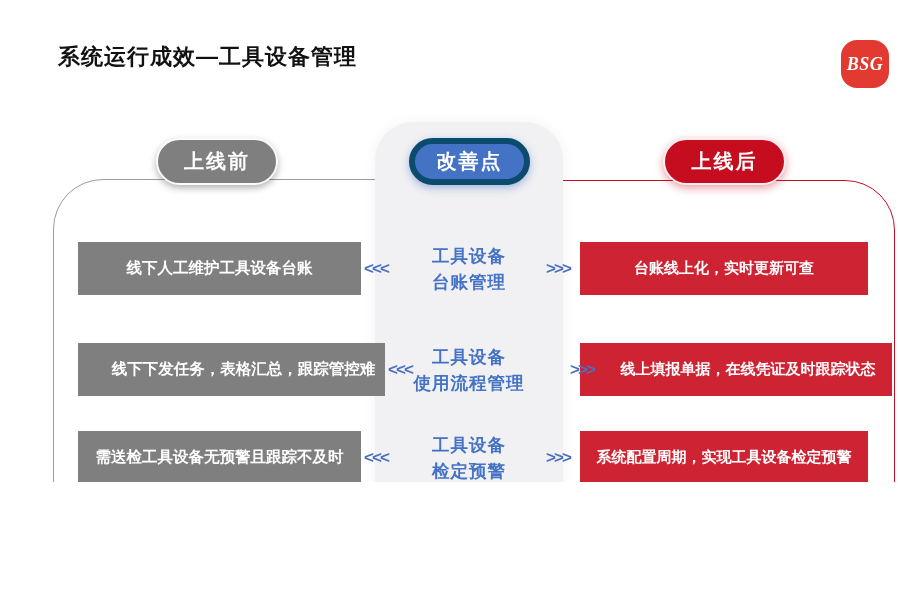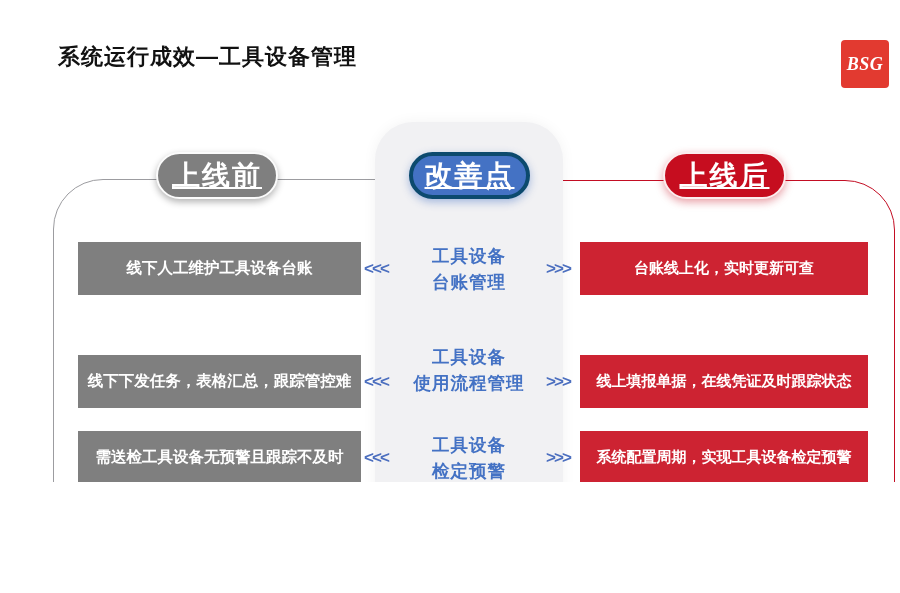--- a/index.html
+++ b/index.html
@@ -6,47 +6,47 @@
   body{font-family:"Liberation Sans","DejaVu Sans",sans-serif;}
   .slide{position:relative;width:900px;height:482px;background:#ffffff;overflow:hidden;margin-left:23px;}
 
   
   .title{position:absolute;left:35px;top:42px;font-size:22px;font-weight:bold;color:#111111;letter-spacing:1px;}
 
   
   .logo-cssc{position:absolute;left:660px;top:48px;display:flex;align-items:center;gap:6px;}
   .cssc-mark{font-size:27px;font-weight:800;font-style:italic;color:#173F94;letter-spacing:-1px;}
   .cssc-cn{font-size:21px;font-weight:600;color:#1B2A55;letter-spacing:1px;}
-  .logo-bsg{position:absolute;left:818px;top:40px;width:48px;height:48px;background:#E23A30;border-radius:4px;
+  .logo-bsg{position:absolute;left:818px;top:40px;width:48px;height:48px;background:#E23A30;border-radius:16px;
             display:flex;align-items:center;justify-content:center;}
   .bsg-text{color:#ffffff;font-family:"Liberation Serif",serif;font-style:italic;font-weight:bold;font-size:18px;letter-spacing:.5px;}
 
   
   .container-before{position:absolute;left:30px;top:179px;width:430px;height:352px;
                     border:1.5px solid #9C9CA0;border-radius:50px;background:#ffffff;z-index:1;}
   .container-after{position:absolute;left:470px;top:180px;width:400px;height:351px;
                    border:1.5px solid #C30D23;border-radius:50px;background:#ffffff;z-index:1;}
 
   
   .panel{position:absolute;left:352px;top:122px;width:188px;height:436px;background:#F1F1F3;
          border-radius:38px;z-index:2;box-shadow:0 0 14px rgba(0,0,0,0.05);}
 
   
-  .pill{position:absolute;top:152px;height:47px;border-radius:26px;display:flex;align-items:center;justify-content:center;
-        color:#ffffff;font-size:28px;font-weight:bold;letter-spacing:2px;z-index:4;box-sizing:border-box;text-decoration:underline;}
+  .pill{position:absolute;top:138px;height:47px;border-radius:26px;display:flex;align-items:center;justify-content:center;
+        color:#ffffff;font-size:20px;font-weight:bold;letter-spacing:2px;z-index:4;box-sizing:border-box;}
   .pill-before{left:133px;width:122px;background:#7F7F7F;border:2px solid #FBFBFB;box-shadow:0 3px 7px rgba(0,0,0,0.30);}
-  .pill-improve{left:386px;width:121px;background:#4472C4;border:4px solid #0c4a6e;box-shadow:0 3px 8px rgba(68,114,196,0.45);}
+  .pill-improve{left:386px;width:121px;background:#4472C4;border:6px solid #0c4a6e;box-shadow:0 3px 8px rgba(68,114,196,0.45);}
   .pill-after{left:640px;width:123px;background:#C60D1F;border:2px solid #FBEDEE;box-shadow:0 3px 8px rgba(198,13,31,0.40);}
 
   
   .gray-box{position:absolute;left:55px;width:283px;height:53px;background:#7F7F7F;z-index:3;
             display:flex;align-items:center;justify-content:center;color:#ffffff;font-weight:bold;font-size:15.5px;white-space:nowrap;}
   .red-box{position:absolute;left:557px;width:288px;height:53px;background:#CD2332;z-index:3;
            display:flex;align-items:center;justify-content:center;color:#ffffff;font-weight:bold;font-size:15px;white-space:nowrap;}
-  .row1{top:242px;text-align:center;} .row2{top:355px;} .row3{top:431px;}
+  .row1{top:242px;text-align:center;} .row2{top:343px;padding-left:24px;} .row3{top:431px;}
 
   
   .improve-text{position:absolute;left:372px;width:148px;height:50px;z-index:3;
                 display:flex;flex-direction:column;align-items:center;justify-content:space-between;
                 color:#4472C4;font-weight:bold;font-size:17.5px;line-height:24px;letter-spacing:1px;white-space:nowrap;}
   .it1{top:244px;} .it2{top:345px;} .it3{top:433px;}
 
   
   .arrows{position:absolute;z-index:4;color:#4C6FBF;font-weight:bold;font-size:17px;letter-spacing:-2px;
           width:30px;text-align:center;line-height:53px;}

